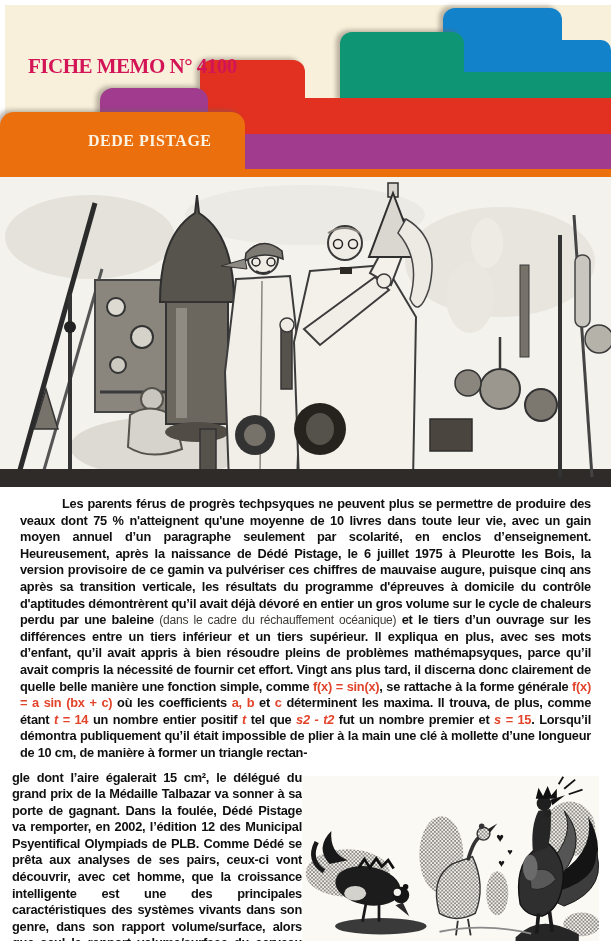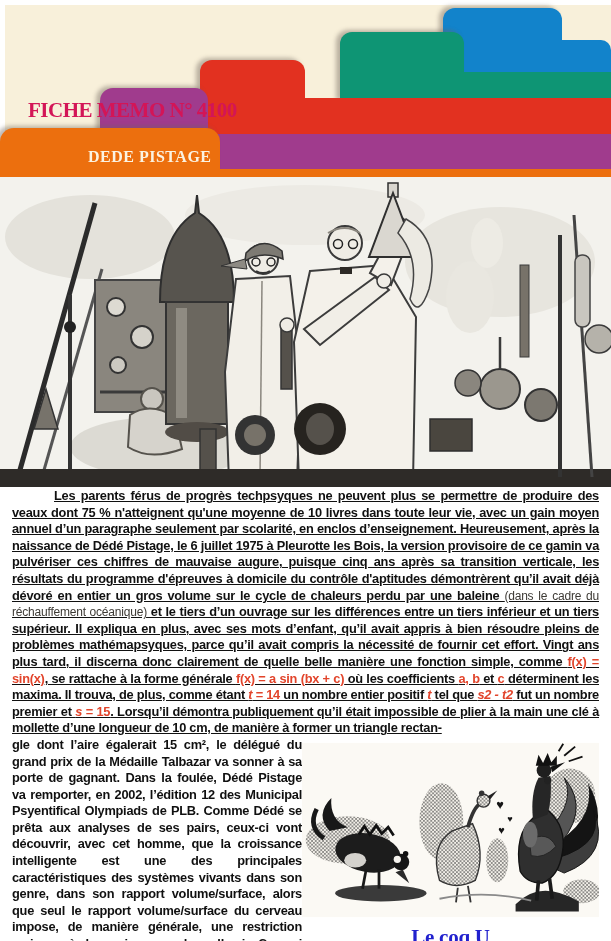--- a/index.html
+++ b/index.html
@@ -15,32 +15,32 @@
   .tab-head{position:absolute;box-shadow:-4px -2px 4px rgba(110,100,90,.45);}
   .tab-band{position:absolute;}
   .th-blue{left:443px;top:8px;width:119px;height:66px;border-radius:12px 12px 0 0;}
   .tb-blue{left:500px;top:40px;width:111px;height:35px;border-radius:0 10px 0 0;}
   .th-teal{left:340px;top:32px;width:124px;height:70px;border-radius:12px 12px 0 0;}
   .tb-teal{left:430px;top:72px;width:181px;height:30px;}
   .th-red{left:200px;top:60px;width:105px;height:75px;border-radius:12px 12px 0 0;}
   .tb-red{left:285px;top:98px;width:326px;height:37px;}
   .th-purple{left:100px;top:88px;width:108px;height:84px;border-radius:13px 13px 0 0;}
   .tb-purple{left:192px;top:134px;width:419px;height:38px;}
-  .th-orange{left:0;top:128px;width:220px;height:65px;border-radius:14px 14px 0 0;}
+  .th-orange{left:0;top:112px;width:245px;height:65px;border-radius:14px 14px 0 0;}
   .tb-orange{left:0;top:169px;width:611px;height:8px;}
   .tab-label{position:absolute;left:88px;top:20px;
       font-family:"Liberation Serif",serif;font-weight:bold;font-size:16px;letter-spacing:0.5px;}
   
   .lab{position:absolute;left:0;top:177px;width:611px;height:310px;}
   .lab svg,.coq svg{display:block;}
   
   .article{position:absolute;left:12px;top:488px;width:587px;
       font-size:12.8px;line-height:16.6px;letter-spacing:-0.25px;font-weight:bold;
       text-align:justify;}
-  .part1{margin:0;text-indent:42px;text-decoration:underline;}
+  .part1{margin:8px;text-indent:42px;}
   .run-b{font-weight:bold;}
   .run-light{font-weight:normal;font-size:12px;letter-spacing:-0.2px;}
   .run-red{font-weight:bold;}
   .run-redit{font-weight:bold;font-style:italic;}
   .wrap-row{display:flex;margin-top:0;}
   .col-text{width:290px;text-align:justify;}
   .col-fig{width:297px;margin-left:0;}
   .coq{width:297px;height:186px;}
   .caption{text-align:center;margin-top:6px;
       font-family:"Liberation Serif",serif;font-weight:bold;font-size:21px;}
@@ -63,21 +63,21 @@
     <div class="tab-band tb-red" style="background: rgb(226, 49, 32);"></div>
 
     <div class="tab-head th-purple" style="background: rgb(160, 59, 141);"></div>
     <div class="tab-band tb-purple" style="background: rgb(160, 59, 141);"></div>
 
     <div class="tab-head th-orange" style="background: rgb(236, 111, 14);">
       <span class="tab-label" style="color: rgb(251, 243, 226);">DEDE PISTAGE</span>
     </div>
     <div class="tab-band tb-orange" style="background: rgb(236, 111, 14);"></div>
 
-    <h2 class="fiche" style="color: rgb(211, 21, 87); margin-top: 44px;">FICHE MEMO N° 4100</h2>
+    <h2 class="fiche" style="color: rgb(211, 21, 87);">FICHE MEMO N° 4100</h2>
   </div>
 
   <div class="lab">
     <svg width="611" height="310" viewBox="0 0 611 310">
       <rect width="611" height="310" fill="#f3f2ed"></rect>
       <ellipse cx="90" cy="60" rx="85" ry="42" fill="#e4e2db"></ellipse>
       <ellipse cx="500" cy="85" rx="95" ry="55" fill="#e7e5de"></ellipse>
       <ellipse cx="305" cy="38" rx="120" ry="30" fill="#eceae4"></ellipse>
       <ellipse cx="470" cy="120" rx="24" ry="36" fill="#e9e7e0"></ellipse>
       <ellipse cx="487" cy="66" rx="16" ry="25" fill="#edebe4"></ellipse>

